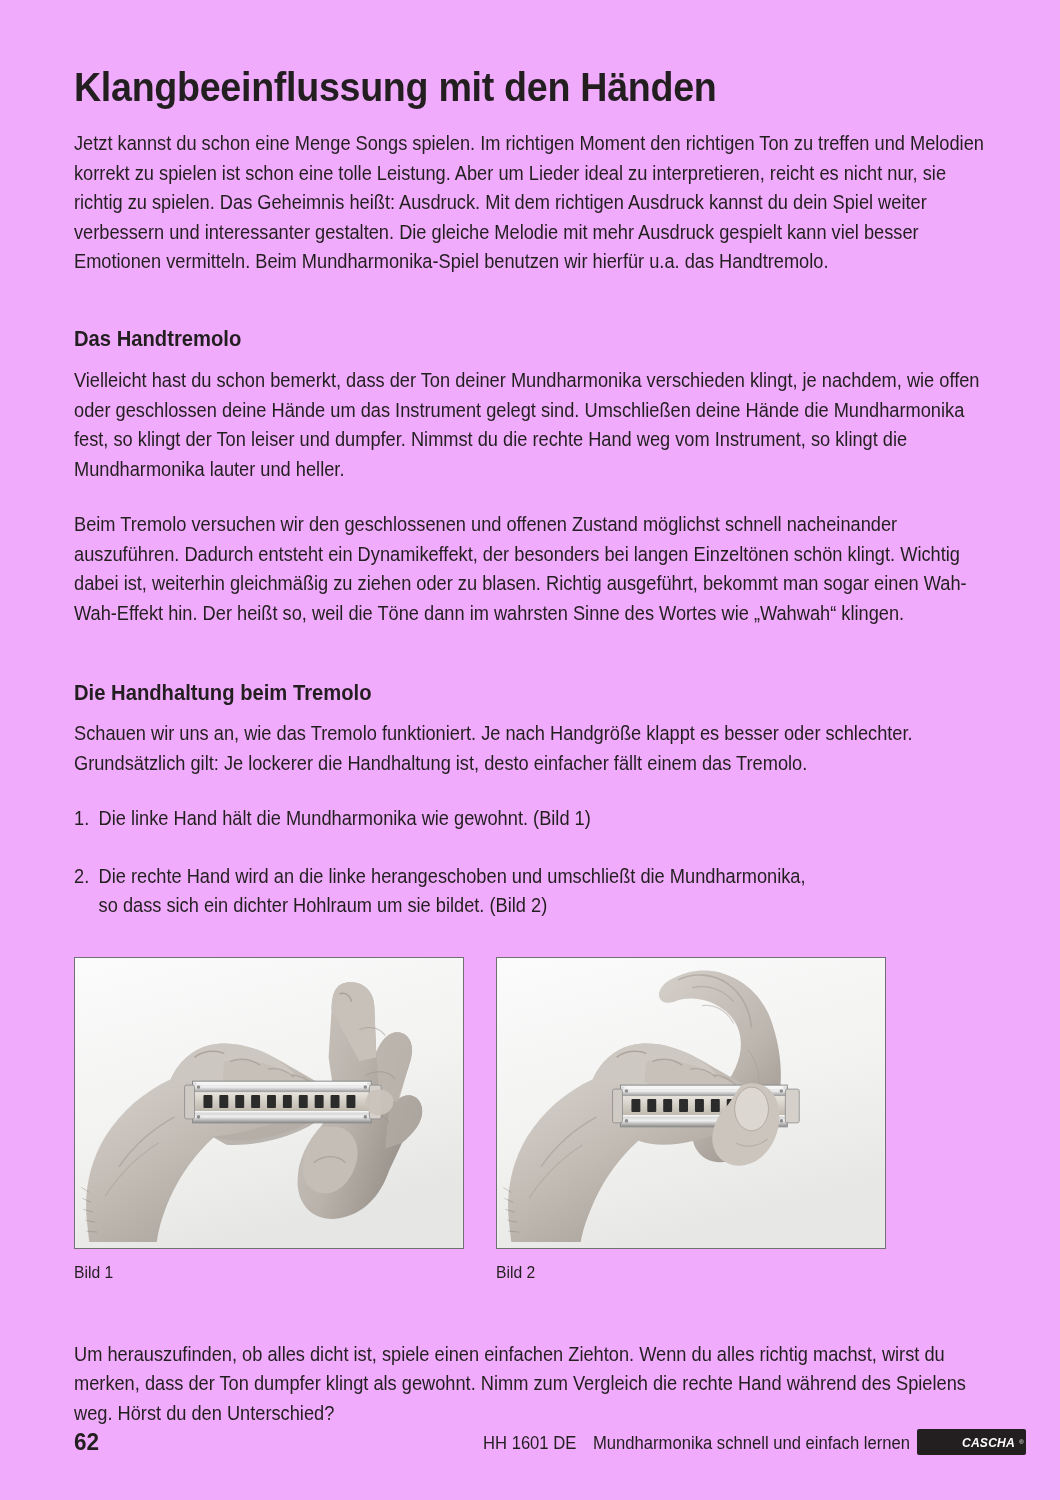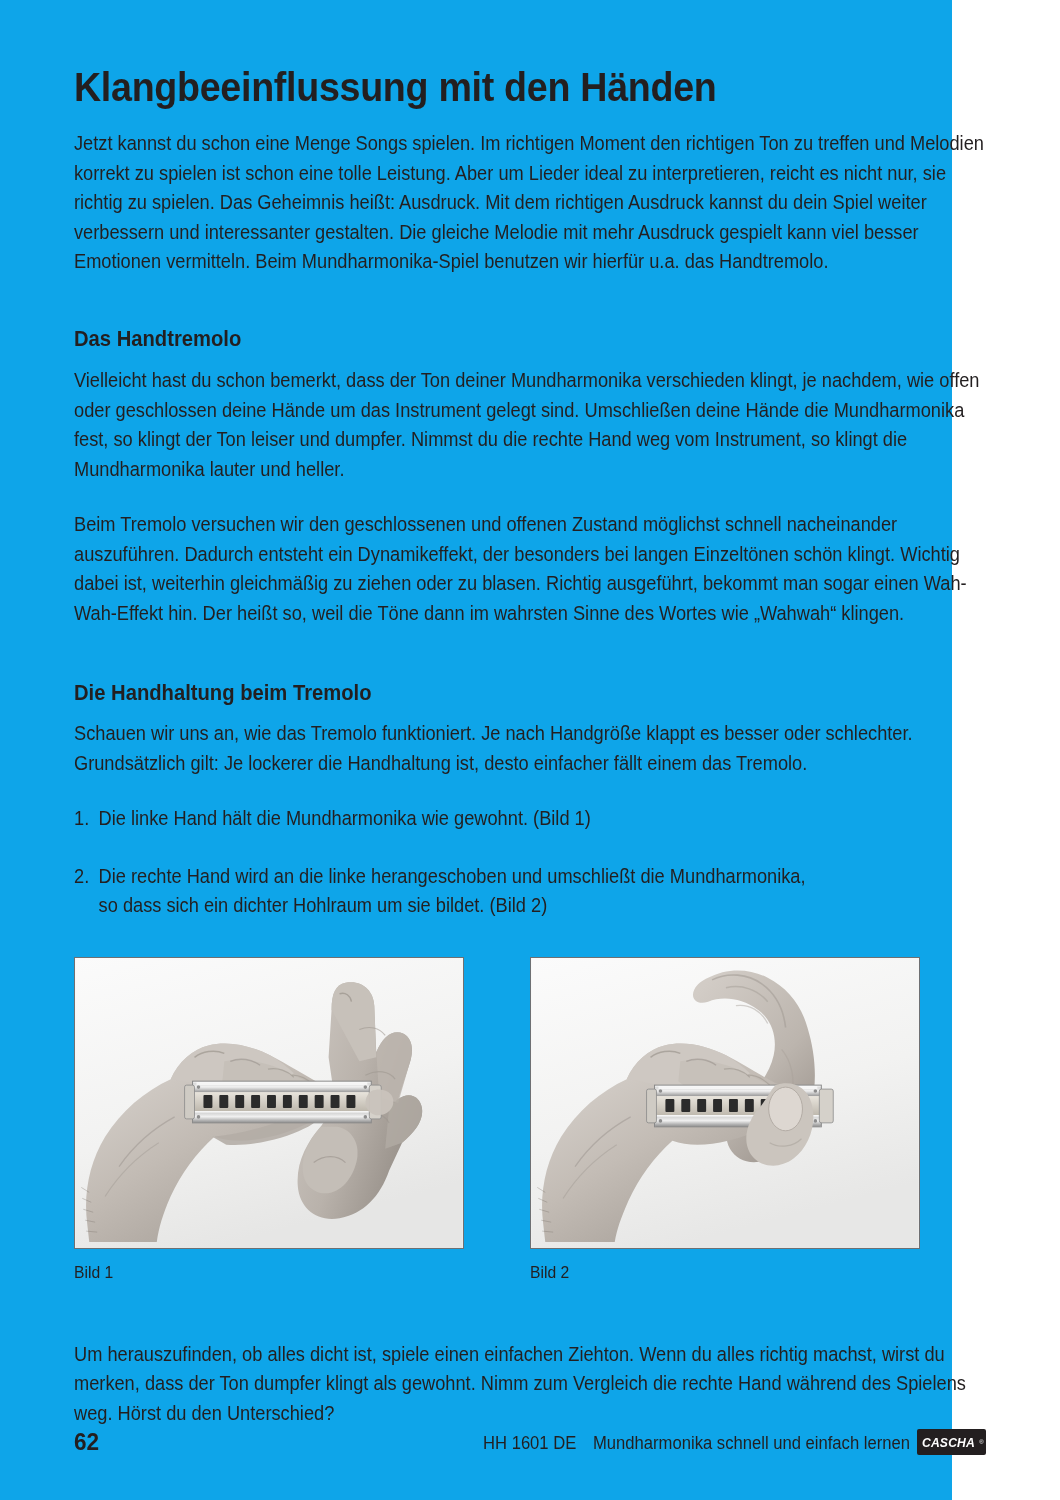--- a/index.html
+++ b/index.html
@@ -12,23 +12,23 @@
     width: 1060px;
     height: 1500px;
     position: relative;
     font-family: "Liberation Sans", sans-serif;
     color: #231f20;
     overflow: hidden;
   }
   .page {
     position: absolute;
     left: 0; top: 0;
-    width: 952px;
+    width: 1060px;
     height: 1500px;
-    background: #0ea5e9;
+    background: #f0abfc;
   }
   .content {
     position: absolute;
     left: 74px;
     top: 0;
     width: 912px;
   }
 
   h1.page-title {
     font-size: 40px;
@@ -89,21 +89,21 @@
     padding-left: 26px;
   }
   .step .num {
     position: absolute;
     left: 0;
     top: 0;
   }
 
   .figures {
     display: flex;
-    gap: 64px;
+    gap: 30px;
   }
   .figure { width: 392px; }
   .photo-frame {
     width: 390px;
     height: 292px;
     border: 1.5px solid #6e7073;
     box-sizing: border-box;
     background: #f5f5f4;
     overflow: hidden;
   }
@@ -155,20 +155,21 @@
     position: absolute;
     left: 843px;
     top: 1px;
     width: 69px;
     height: 26px;
     background: #231f20;
     border-radius: 2px;
     display: flex;
     align-items: center;
     justify-content: center;
+    padding-left: 40px;
   }
   .footer .brand-logo .brand-text {
     color: #ffffff;
     font-size: 13.5px;
     font-weight: bold;
     letter-spacing: 0.2px;
     transform: scaleX(0.9);
     font-style: italic;
   }
   .footer .brand-logo .brand-tm {

